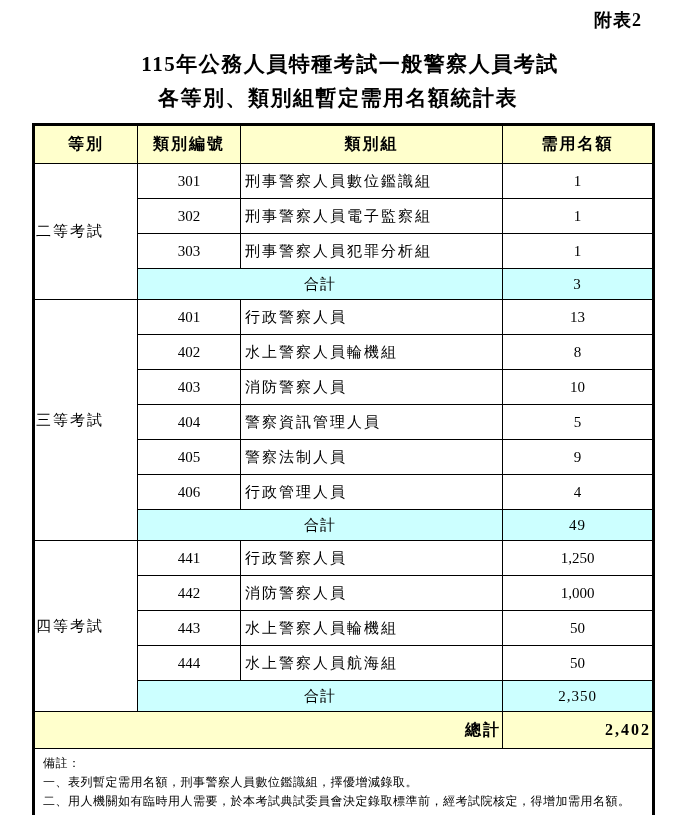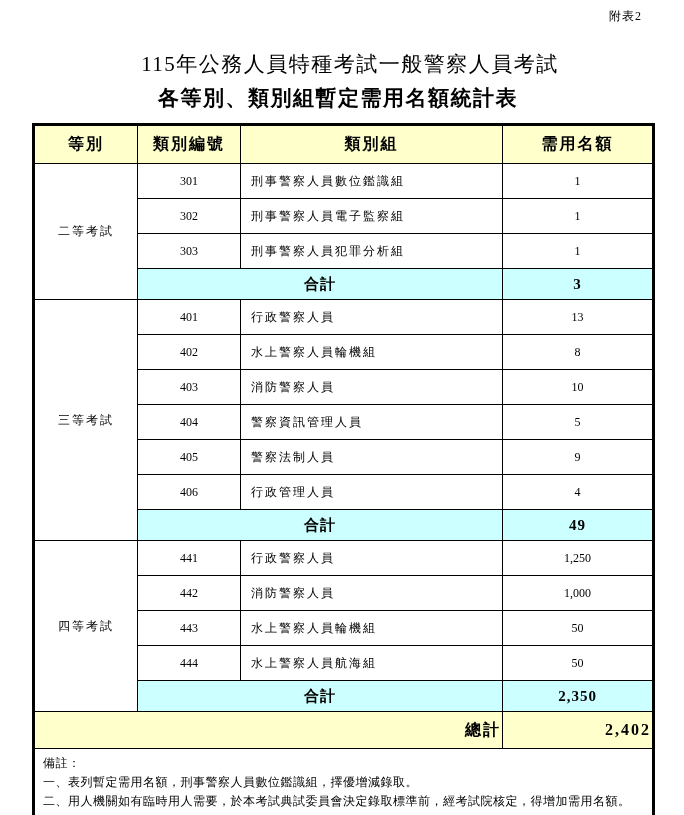--- a/index.html
+++ b/index.html
@@ -5,25 +5,25 @@
   html, body { margin: 0; padding: 0; }
   body {
     width: 684px; height: 815px;
     position: relative;
     background: var(--page-bg, #FFFFFF);
     color: var(--text, #000000);
     font-family: "Liberation Serif", "DejaVu Serif", serif;
   }
   .attachment-tag {
     position: absolute; top: 8px; right: 42px;
-    font-size: 12px; font-weight: normal; letter-spacing: 1px;
+    font-size: 18px; font-weight: bold; letter-spacing: 1px;
   }
   .title-line1 {
     margin: 50px 0 0 16px; text-align: center;
-    font-size: 21px; font-weight: normal; letter-spacing: 1.5px;
+    font-size: 21px; font-weight: bold; letter-spacing: 1.5px;
   }
   .title-line2 {
     margin: 6px 8px 11px 0; text-align: center;
     font-size: 21px; font-weight: bold; letter-spacing: 1.5px;
   }
   table.quota-table {
     margin-left: 32px;
     width: 620px;
     border-collapse: collapse;
     table-layout: fixed;
@@ -35,28 +35,28 @@
   .quota-table col.c-quota { width: 151px; }
   .quota-table th, .quota-table td {
     border: 1px solid var(--border, #000);
     vertical-align: middle;
   }
   .quota-table th {
     background: var(--header-bg, #FFFFCC);
     height: 35px; font-size: 16px; font-weight: bold;
     text-align: center; letter-spacing: 2px;
   }
-  .data-row td { height: 32px; font-size: 12px; }
-  .grade-cell  { text-align: center; font-size: 15px; letter-spacing: 2px; }
+  .data-row td { height: 32px; font-size: 15px; }
+  .grade-cell  { font-size: 15px; letter-spacing: 2px; }
   .code-cell   { text-align: center; }
-  .name-cell   { text-align: left; padding-left: 10px; letter-spacing: 2px; }
+  .name-cell   { text-align: left; padding-left: 4px; letter-spacing: 2px; }
   .quota-cell  { text-align: center; }
   .subtotal-row td {
     background: var(--subtotal-bg, #CCFFFF);
-    height: 28px; font-size: 15px; font-weight: bold; text-align: center;
+    height: 28px; font-size: 15px; font-weight: normal; text-align: center;
     letter-spacing: 1px;
   }
   .total-row td {
     background: var(--total-bg, #FFFFCC);
     height: 34px; font-size: 16px; font-weight: bold; text-align: right;
     letter-spacing: 2px;
   }
   .notes-cell {
     padding: 5px 8px 9px 8px;
     font-size: 12px; line-height: 19px; letter-spacing: 0.5px;

